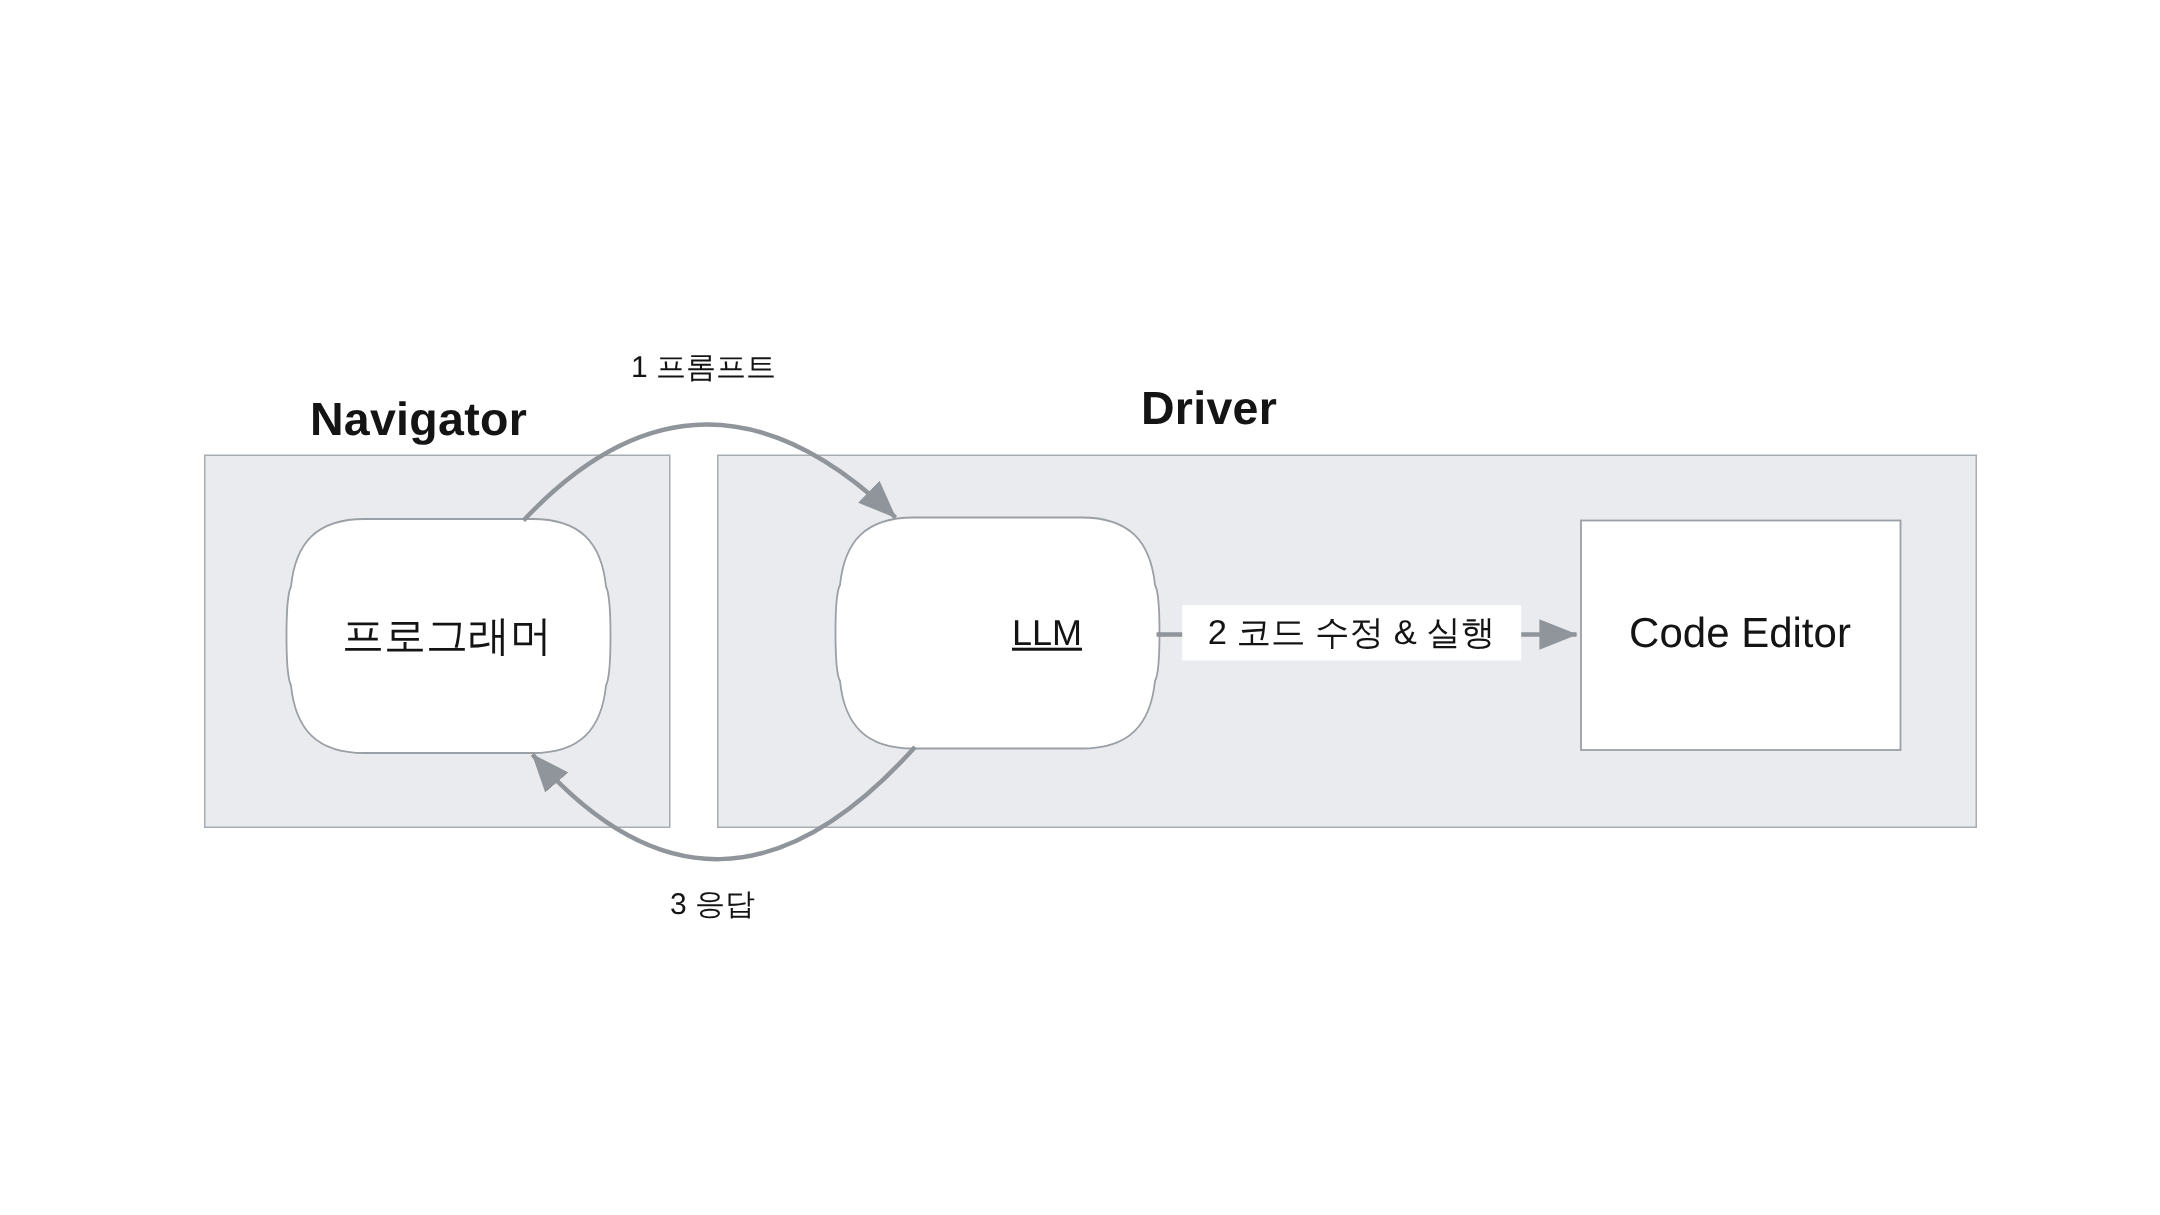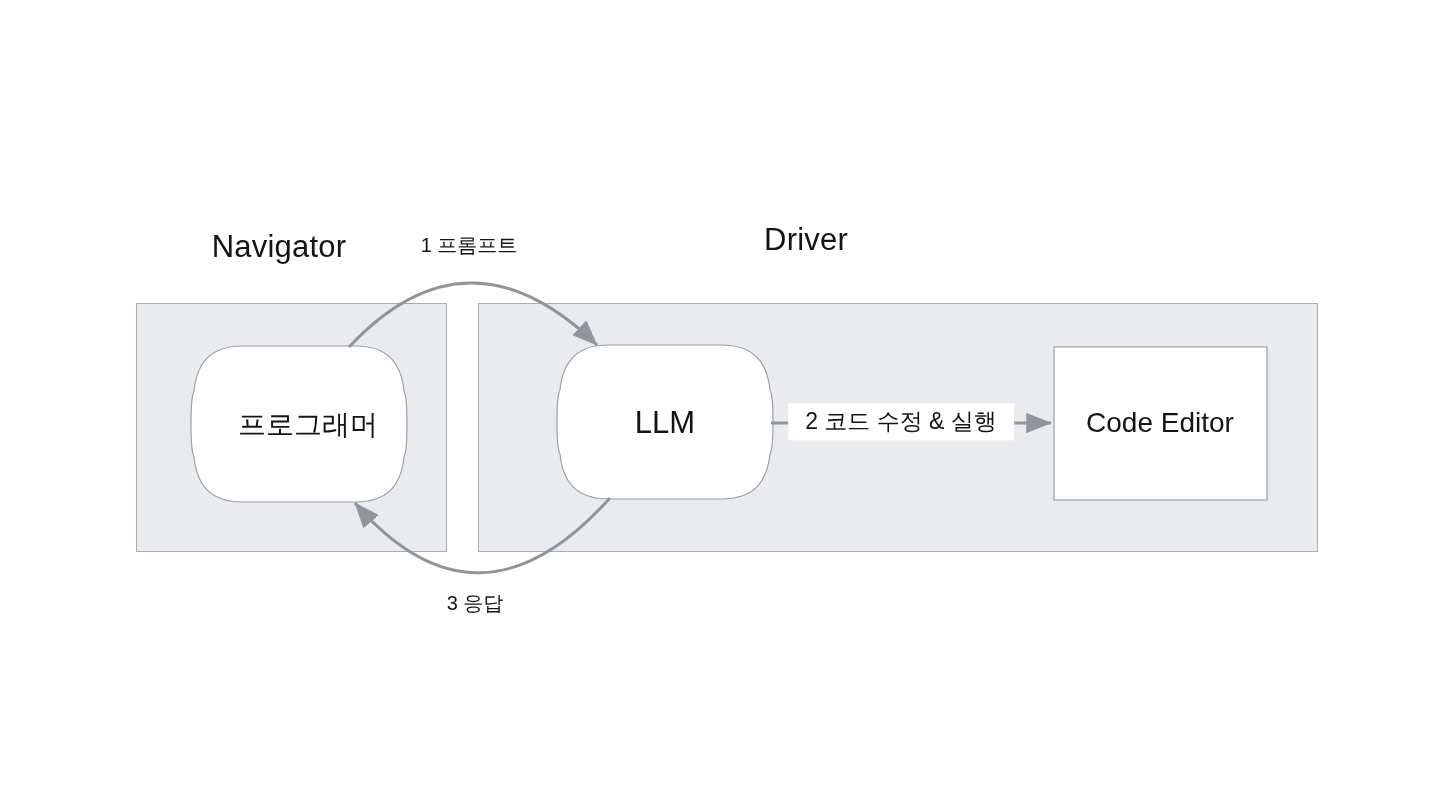--- a/index.html
+++ b/index.html
@@ -17,27 +17,27 @@
     left: 0; top: 0;
     width: 1440px; height: 810px;
   }
   .lbl {
     position: absolute;
     transform: translate(-50%, -50%);
     white-space: nowrap;
     color: #141414;
     line-height: 1.1;
   }
-  .group-title { font-size: 31px; font-weight: 400; letter-spacing: 0.2px; }
+  .group-title { font-size: 31px; font-weight: 700; letter-spacing: 0.2px; margin-top: 33px; }
   .navigator-title { left: 279px; top: 247px; }
   .driver-title { left: 806px; top: 240px; }
 
   .node-label { font-size: 28px; }
-  .programmer-label { left: 308px; top: 425px; text-align: center; }
-  .llm-label { left: 665px; top: 423px; font-size: 31px; }
+  .programmer-label { left: 298px; top: 425px; text-align: center; }
+  .llm-label { left: 698px; top: 423px; font-size: 24px; text-decoration: underline; }
   .code-editor-label { left: 1160px; top: 423px; text-align: center; }
 
   .edge-label { font-size: 20px; }
   .edge1-label { left: 469px; top: 245px; }
   .edge3-label { left: 475px; top: 603px; }
   .edge2-label {
     left: 901px; top: 422px;
     font-size: 23px;
     background: #ffffff;
     padding: 6px 17px;

